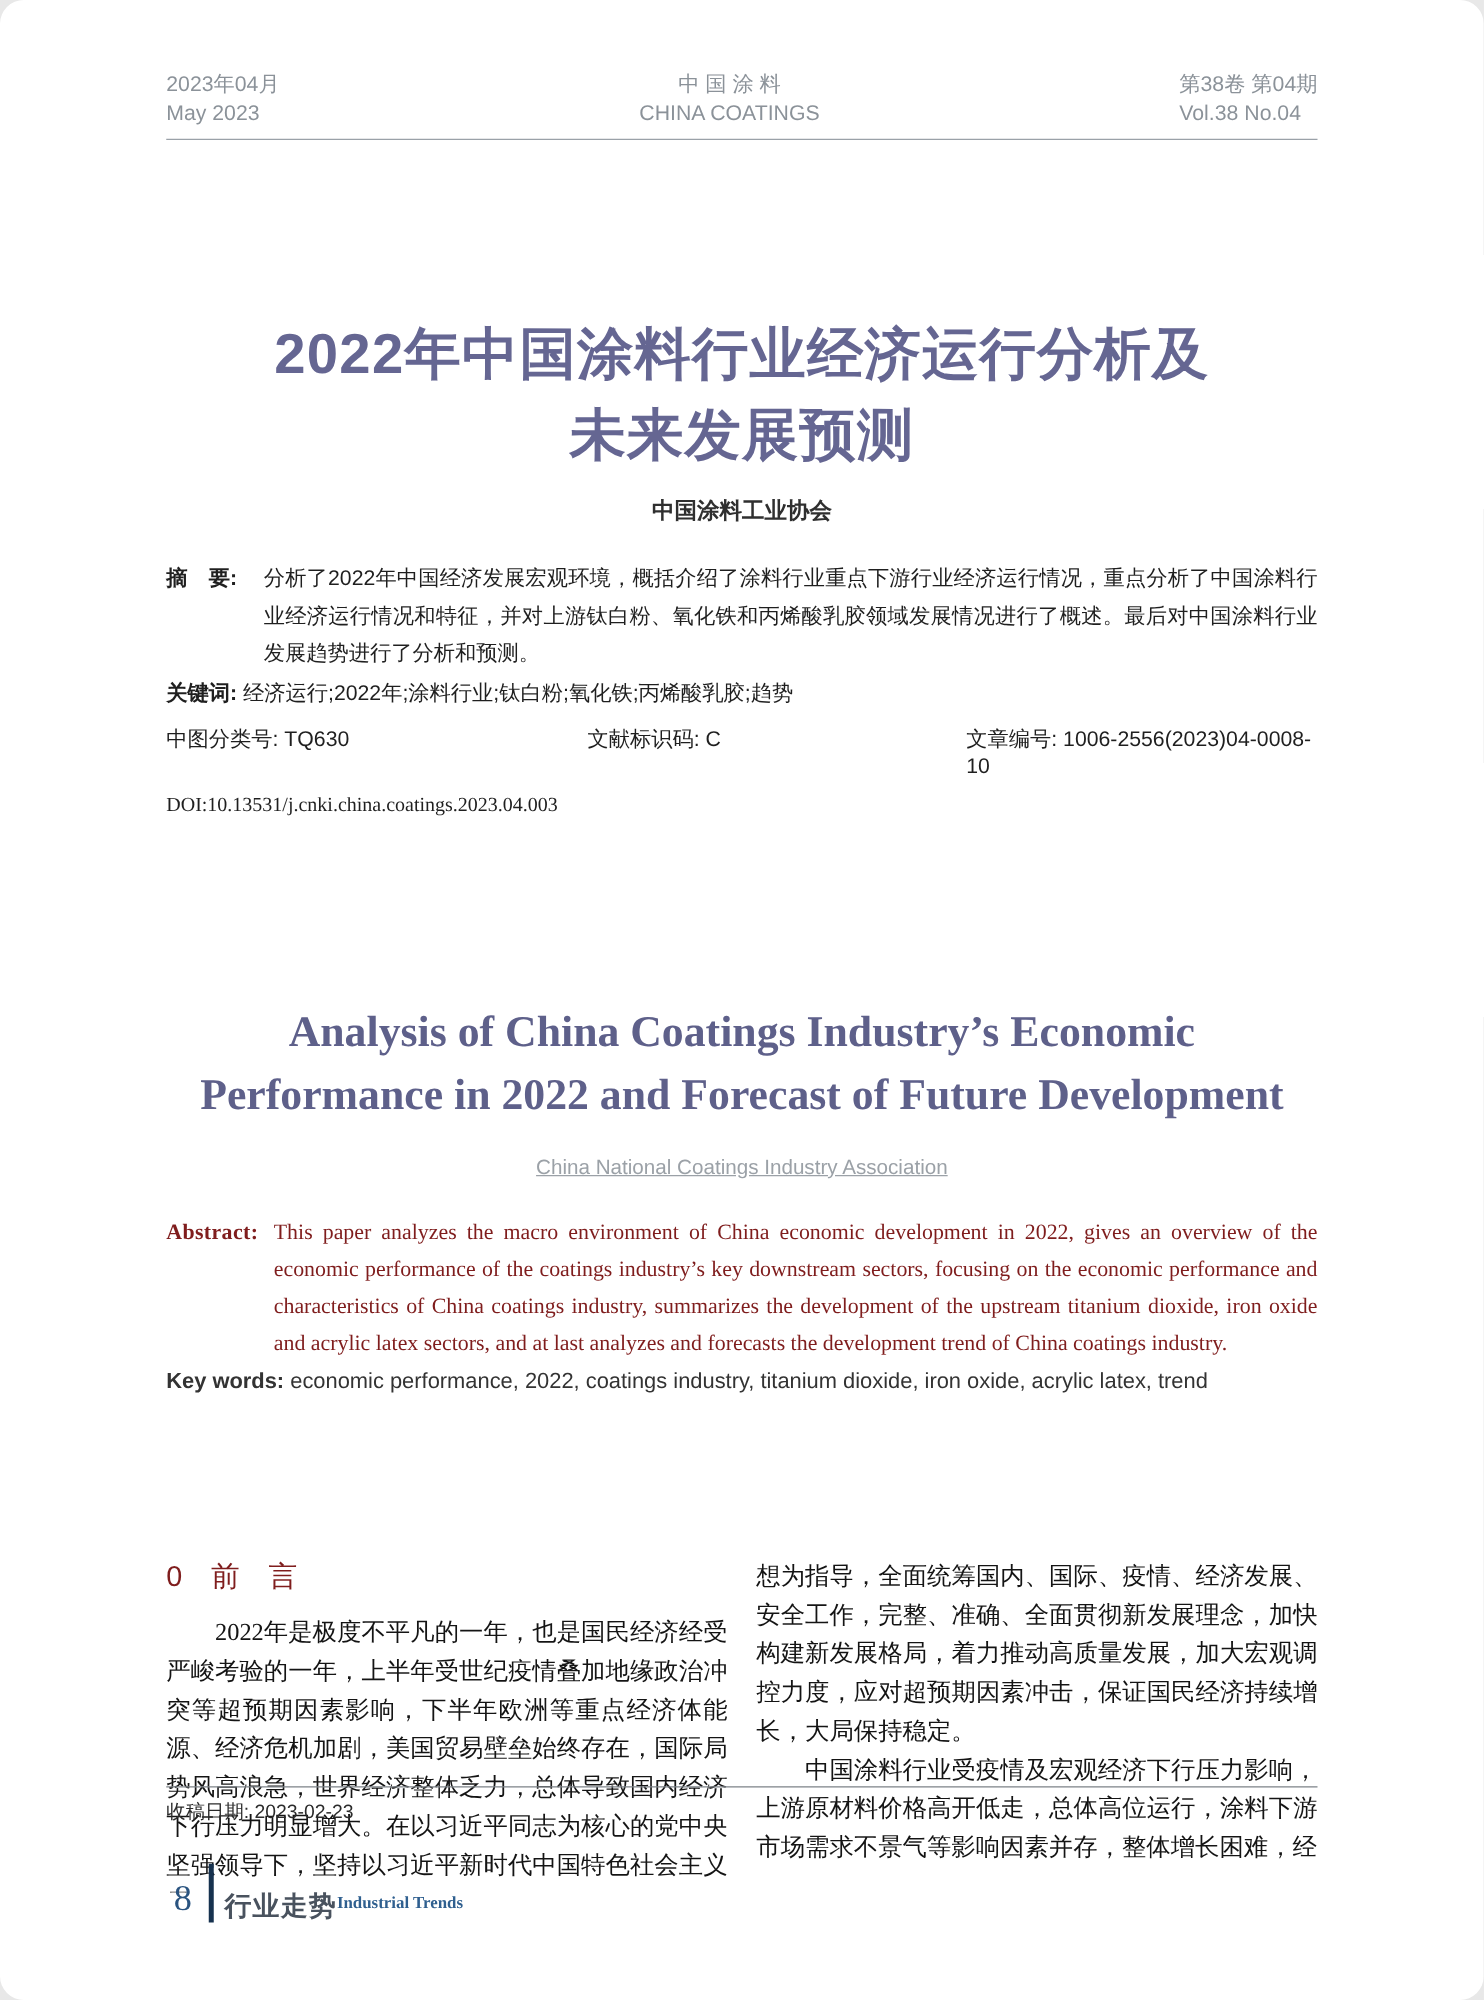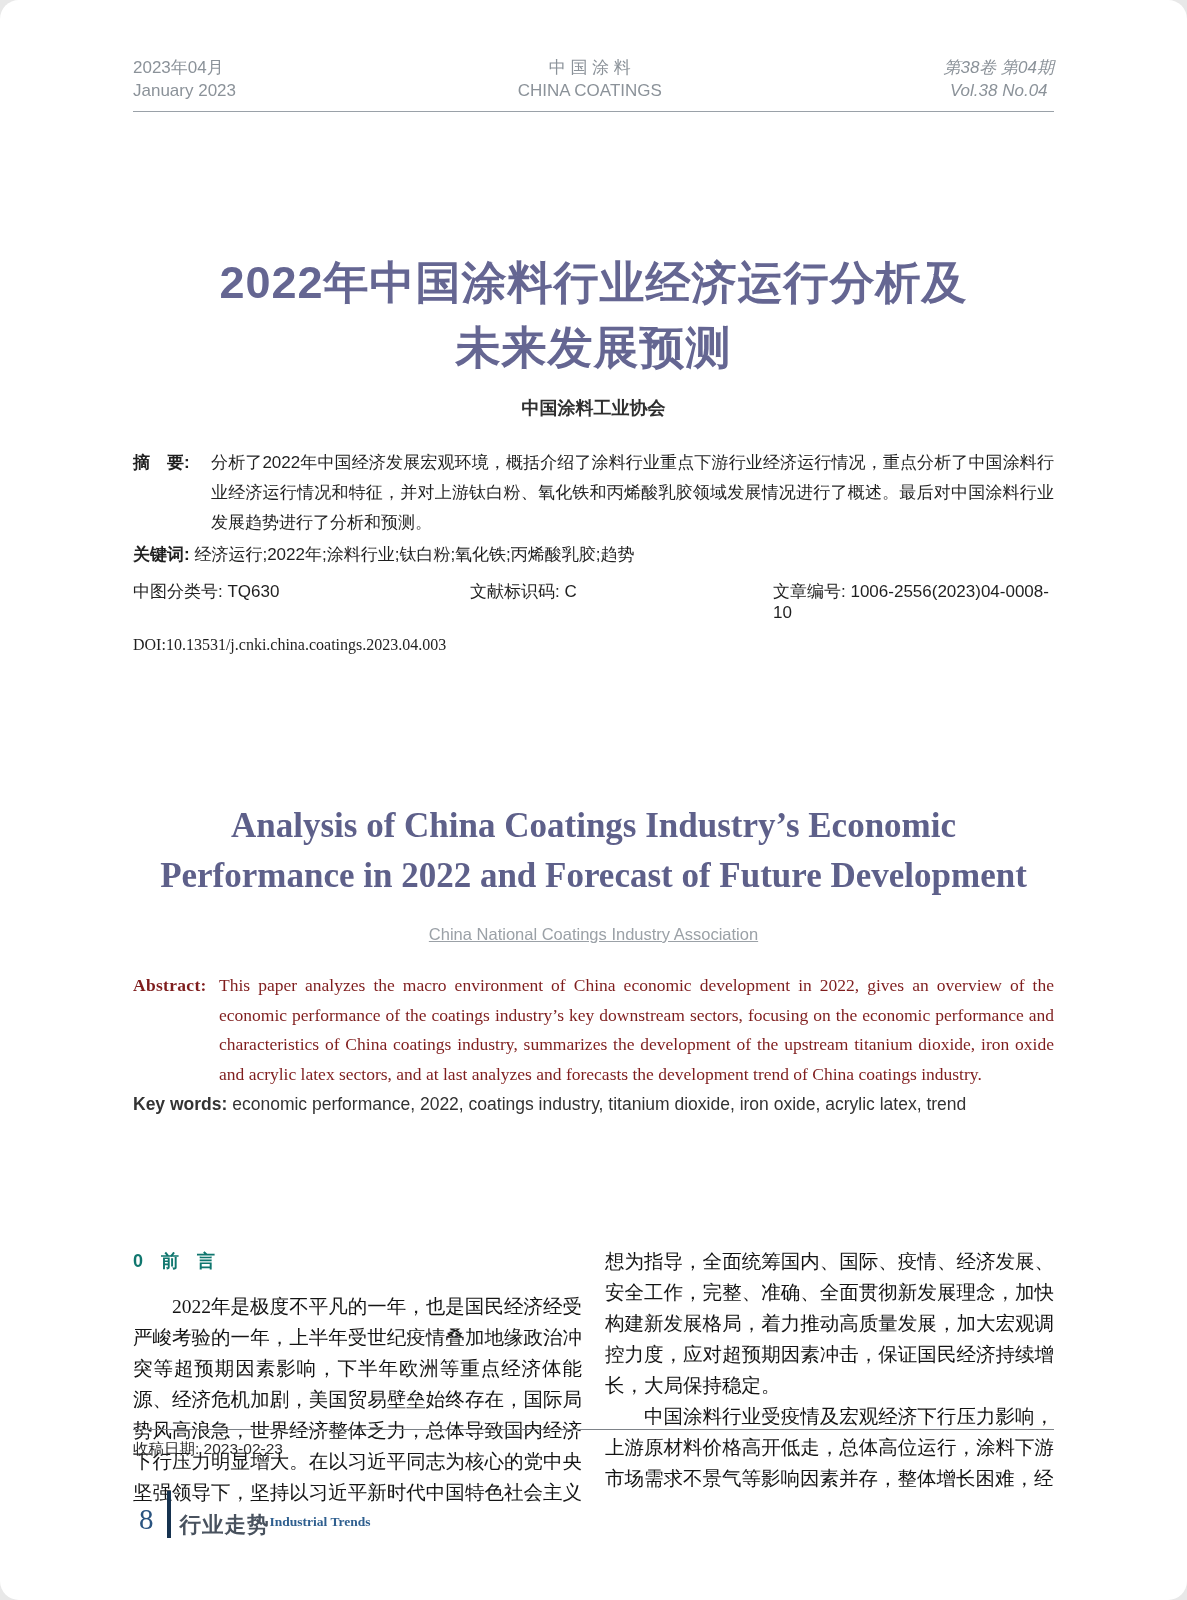--- a/index.html
+++ b/index.html
@@ -14,21 +14,21 @@
 
   
   .jheader {
     display:flex; justify-content:space-between; align-items:flex-end;
     padding-top:56px; padding-bottom:9px;
     border-bottom:1.5px solid #9aa1a8;
     color:#8b9299; font-size:17px; line-height:23px;
   }
   .jheader .cell { white-space:nowrap; }
   .jheader .center { text-align:center; }
-  .jheader .right { text-align:center;font-style:italic; }
+  .jheader .right { text-align:left; }
 
   
   .title-cn {
     margin-top:138px; text-align:center;
     color:#656692; font-weight:700; font-size:45px; line-height:65px;
     letter-spacing:1px;
   }
   .author-cn {
     margin-top:16px; text-align:center;
     font-size:18px; font-weight:700; color:#2f2f2f;
@@ -72,21 +72,21 @@
   .columns {
     display:flex; gap:23px; margin-top:126px;
     height:268px; overflow:hidden;
   }
   .col {
     flex:1; font-family:"Liberation Serif","DejaVu Serif",serif;
     font-size:19.5px; line-height:31px; color:#141414; text-align:justify;
   }
   .sec-head {
     font-family:"Liberation Sans","DejaVu Sans",sans-serif;
-    color:#0f766e; font-weight:700; font-size:18px; line-height:30px;
+    color:#7f1d1d; font-weight:400; font-size:23px; line-height:30px;
     margin-bottom:15px;
   }
   .col p { margin:0; }
   .col p.indent { text-indent:2em; }
 
   
   .footnote {
     position:absolute; left:133px; width:921px; top:1429px;
     border-top:1px solid #7d8288; padding-top:9px;
     font-size:15.5px; color:#2b2b2b;
@@ -114,21 +114,21 @@
 </style>
 </head>
 <body>
 
 <div class="page">
   <div class="content">
 
     <div class="jheader">
       <div class="cell left">
         <div>2023年04月</div>
-        <div>January 2023</div>
+        <div>May 2023</div>
       </div>
       <div class="cell center">
         <div>中 国 涂 料</div>
         <div>CHINA COATINGS</div>
       </div>
       <div class="cell right">
         <div>第38卷 第04期</div>
         <div>Vol.38  No.04</div>
       </div>
     </div>

